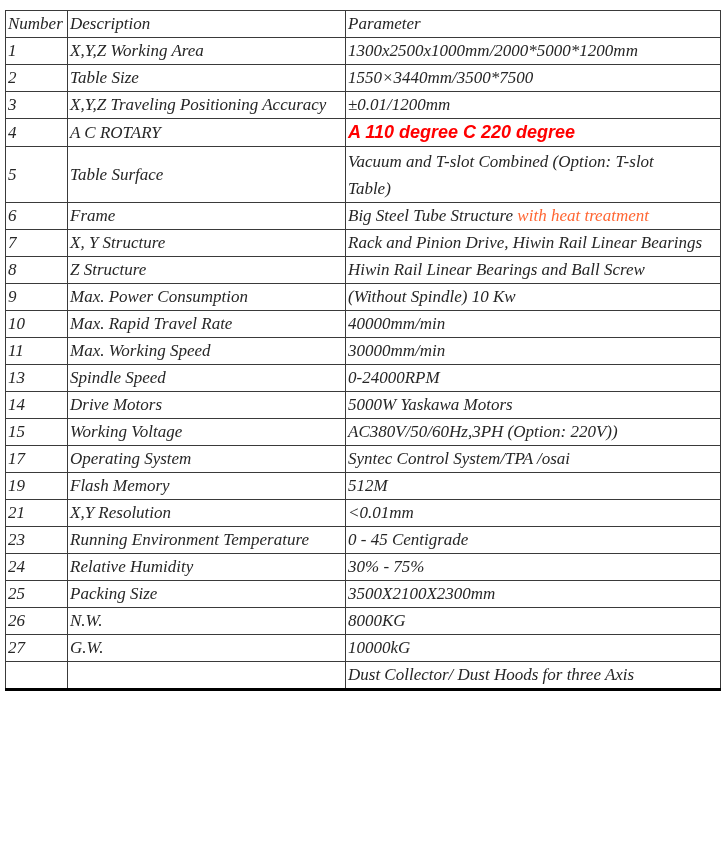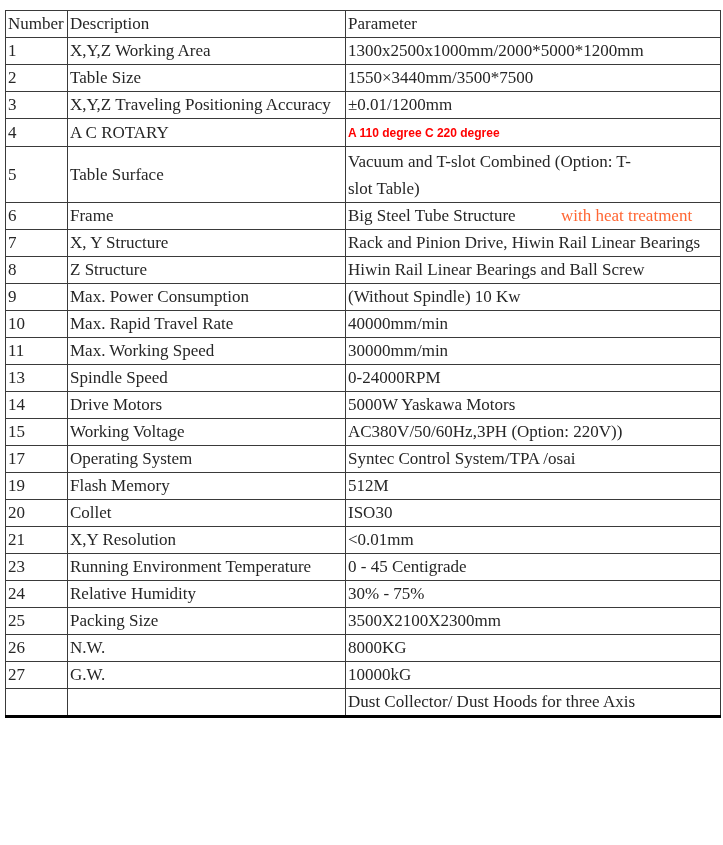--- a/index.html
+++ b/index.html
@@ -15,20 +15,21 @@
     margin: 0;
     padding: 0;
     width: 723px;
     height: 845px;
     background: var(--color-bg);
     font-family: "Liberation Serif", serif;
     overflow: hidden;
   }
   .page {
     padding: 10px 0 0 5px;
+    font-style: italic;
   }
   table.spec-table {
     border-collapse: collapse;
     table-layout: fixed;
     width: 715px;
     border: 1px solid var(--color-border);
     border-bottom: 3px solid var(--color-bottom-border);
   }
   col.col-number { width: 62px; }
   col.col-description { width: 278px; }
@@ -51,25 +52,24 @@
   tr.tall td[data-name="cell-parameter"] {
     white-space: normal;
     padding-right: 66px;
     line-height: 27px;
   }
   tr.last-row td { height: 23px; }
   .hl-red {
     color: var(--color-red);
     font-family: "Liberation Sans", sans-serif;
     font-weight: bold;
-    font-size: 12px;
+    font-size: 18px;
   }
   .hl-orange {
     color: var(--color-orange);
-    margin-left: 41px;
   }
 </style>
 </head>
 <body>
 
 <div class="page" data-name="spec-sheet-page">
   <table class="spec-table" data-name="spec-table">
     <colgroup>
       <col class="col-number">
       <col class="col-description">
@@ -157,25 +157,20 @@
           <td data-name="cell-number">17</td>
           <td data-name="cell-description">Operating System</td>
           <td data-name="cell-parameter"><span data-name="parameter-text">Syntec Control System/TPA /osai</span></td>
         </tr>
         <tr data-name="table-row">
           <td data-name="cell-number">19</td>
           <td data-name="cell-description">Flash Memory</td>
           <td data-name="cell-parameter"><span data-name="parameter-text">512M</span></td>
         </tr>
         <tr data-name="table-row">
-          <td data-name="cell-number">20</td>
-          <td data-name="cell-description">Collet</td>
-          <td data-name="cell-parameter"><span data-name="parameter-text">ISO30</span></td>
-        </tr>
-        <tr data-name="table-row">
           <td data-name="cell-number">21</td>
           <td data-name="cell-description">X,Y Resolution</td>
           <td data-name="cell-parameter"><span data-name="parameter-text">&lt;0.01mm</span></td>
         </tr>
         <tr data-name="table-row">
           <td data-name="cell-number">23</td>
           <td data-name="cell-description">Running Environment  Temperature</td>
           <td data-name="cell-parameter"><span data-name="parameter-text">0 - 45 Centigrade</span></td>
         </tr>
         <tr data-name="table-row">

